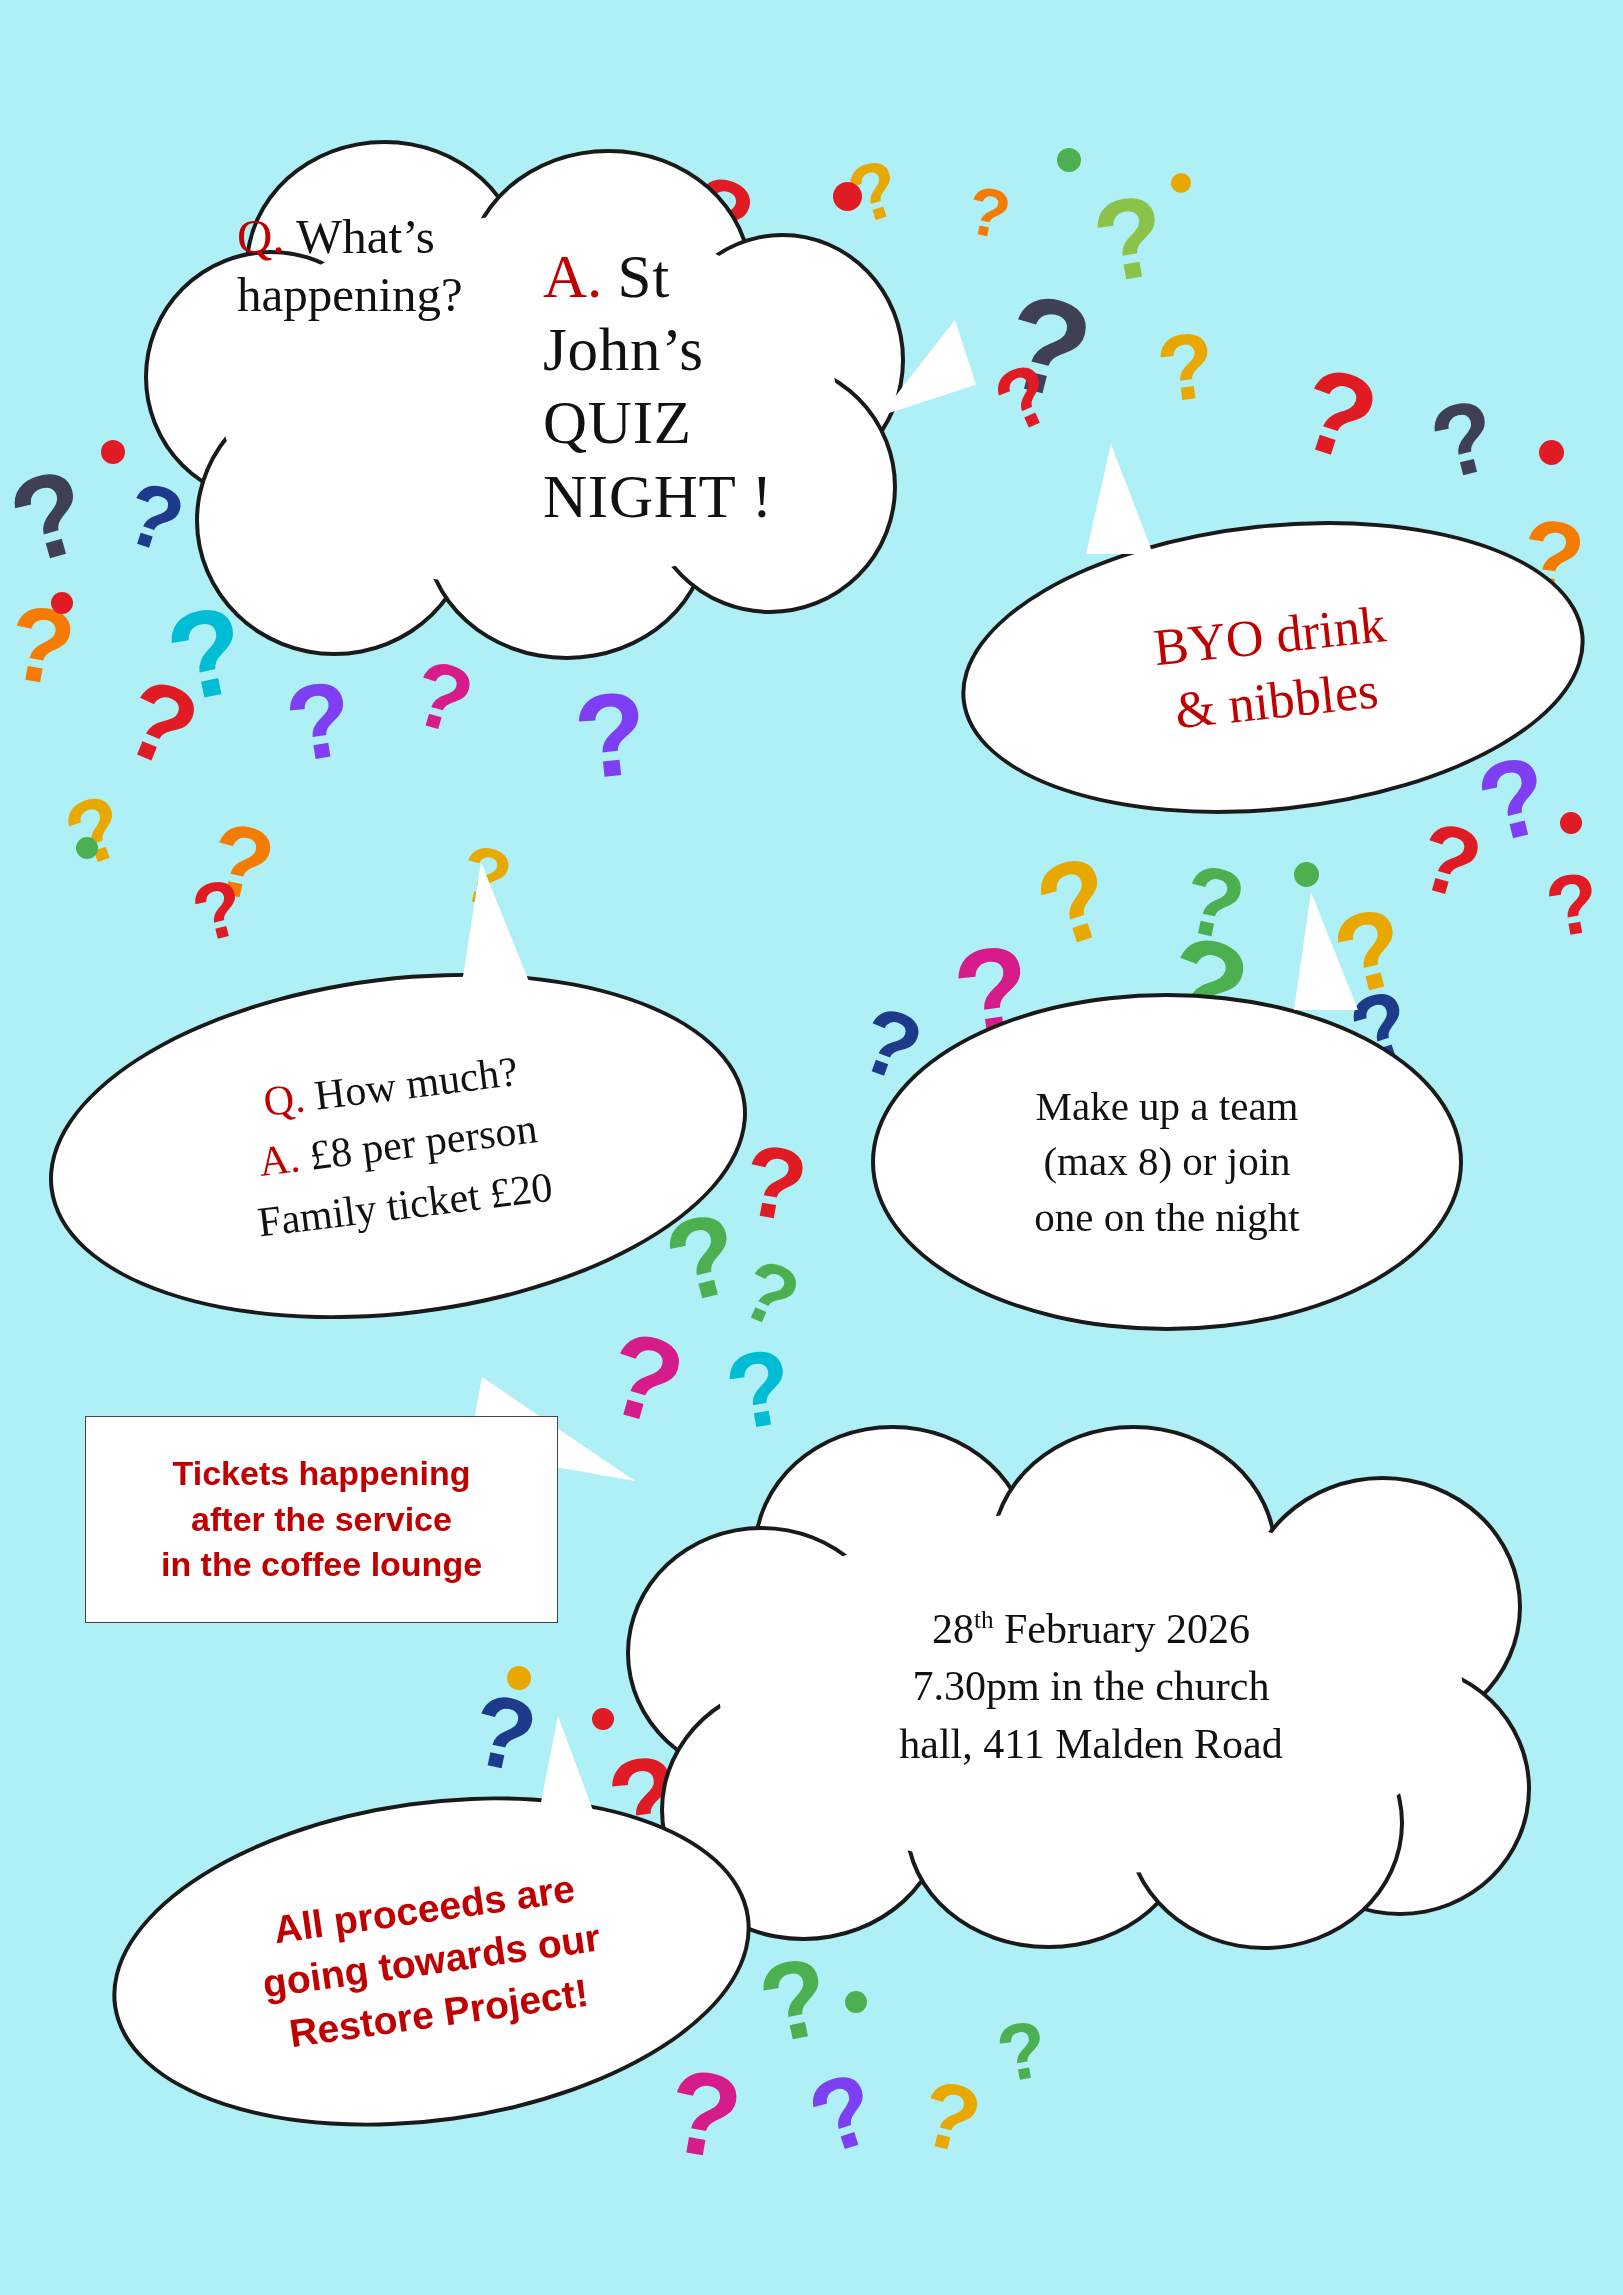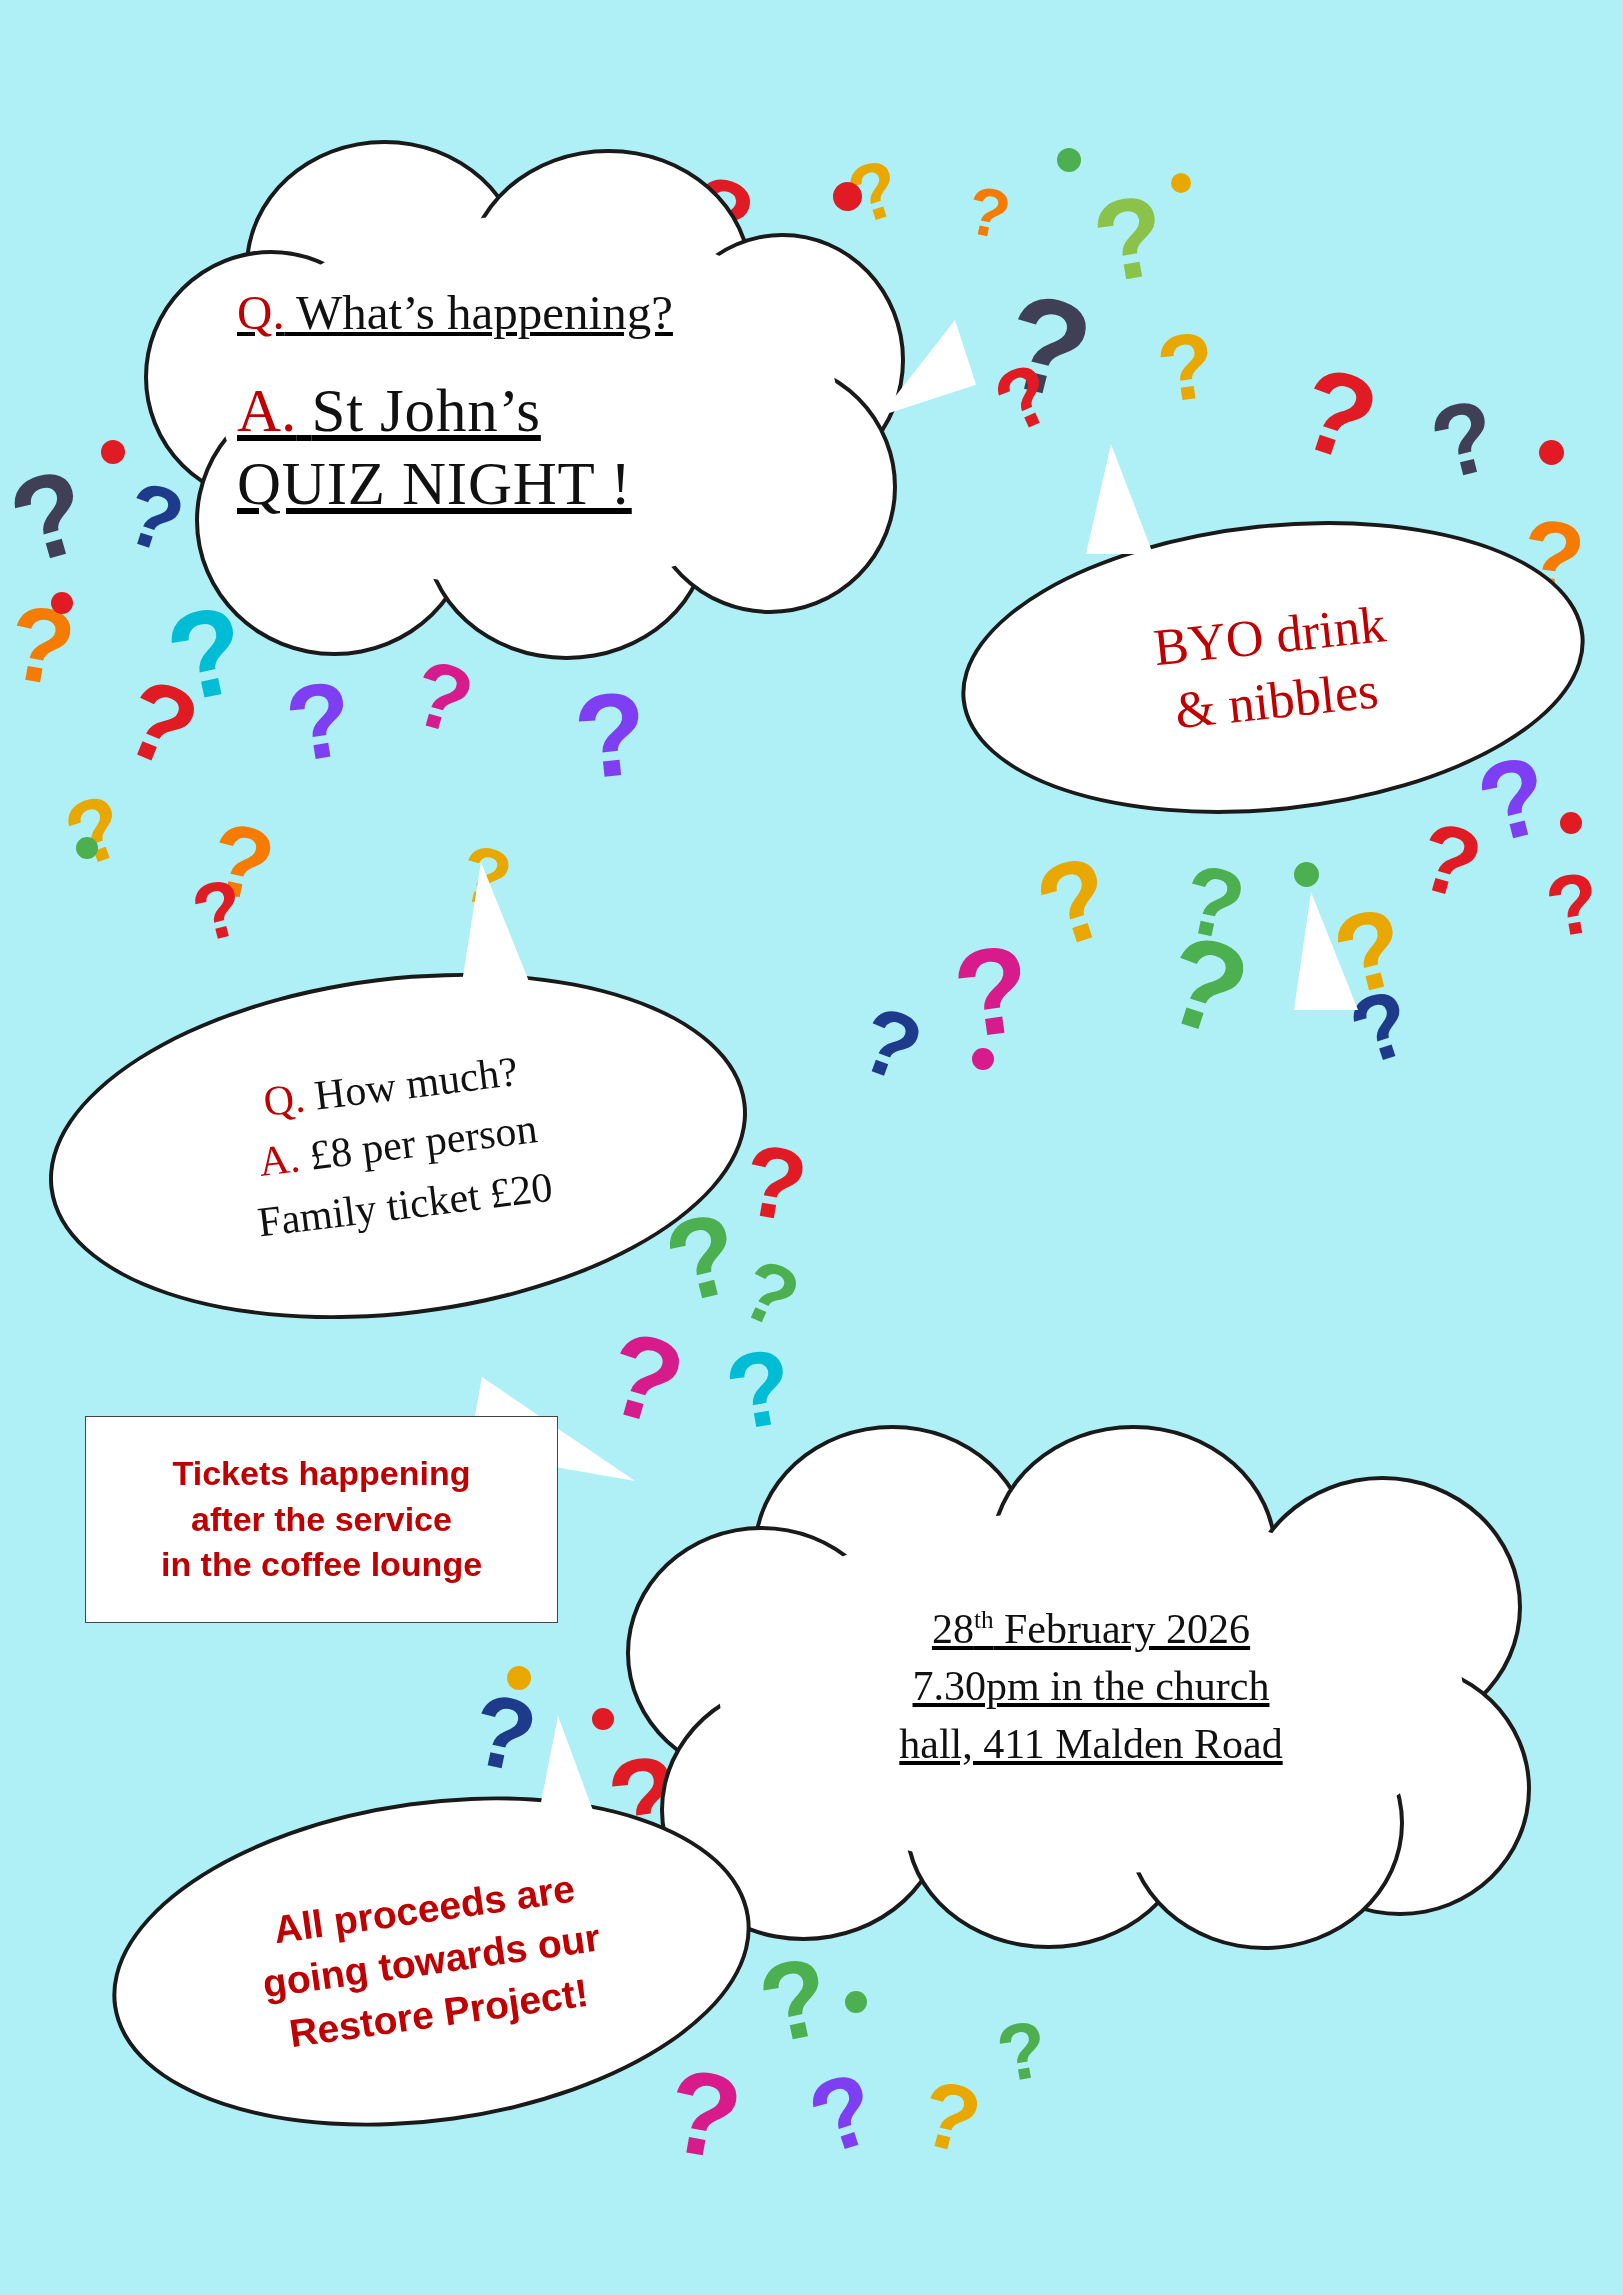--- a/index.html
+++ b/index.html
@@ -63,24 +63,23 @@
   .cloud .inner {
     position: absolute;
     background: #ffffff;
     border-radius: 50%;
   }
   .cloud .content {
     position: absolute;
     z-index: 3;
     text-align: center;
     display: flex;
-    flex-direction: column;
+    flex-direction: row;
     align-items: center;
     justify-content: center;
-    text-decoration: underline;
   }
 
   
   .tail {
     position: absolute;
     width: 0;
     height: 0;
     z-index: 4;
   }
 
@@ -304,20 +303,27 @@
       </span>
       <span class="line">
         <span class="q-label">A.</span>
         <span>£8 per person</span>
       </span>
       <span class="line">Family ticket £20</span>
     </div>
   </div>
 
   <div class="tail" style="left:1294px; top:892px; border-left:17px solid transparent; border-right:47px solid transparent; border-bottom:118px solid #ffffff; z-index:6;"></div>
+  <div class="bubble ellipse" id="bubble-team">
+    <div class="txt">
+      <span class="line">Make up a team</span>
+      <span class="line">(max 8) or join</span>
+      <span class="line">one on the night</span>
+    </div>
+  </div>
 
   <div id="box-tickets">
     <div class="txt">
       <span class="line">Tickets happening</span>
       <span class="line">after the service</span>
       <span class="line">in the coffee lounge</span>
     </div>
   </div>
 
   <div class="cloud" id="cloud-when">

